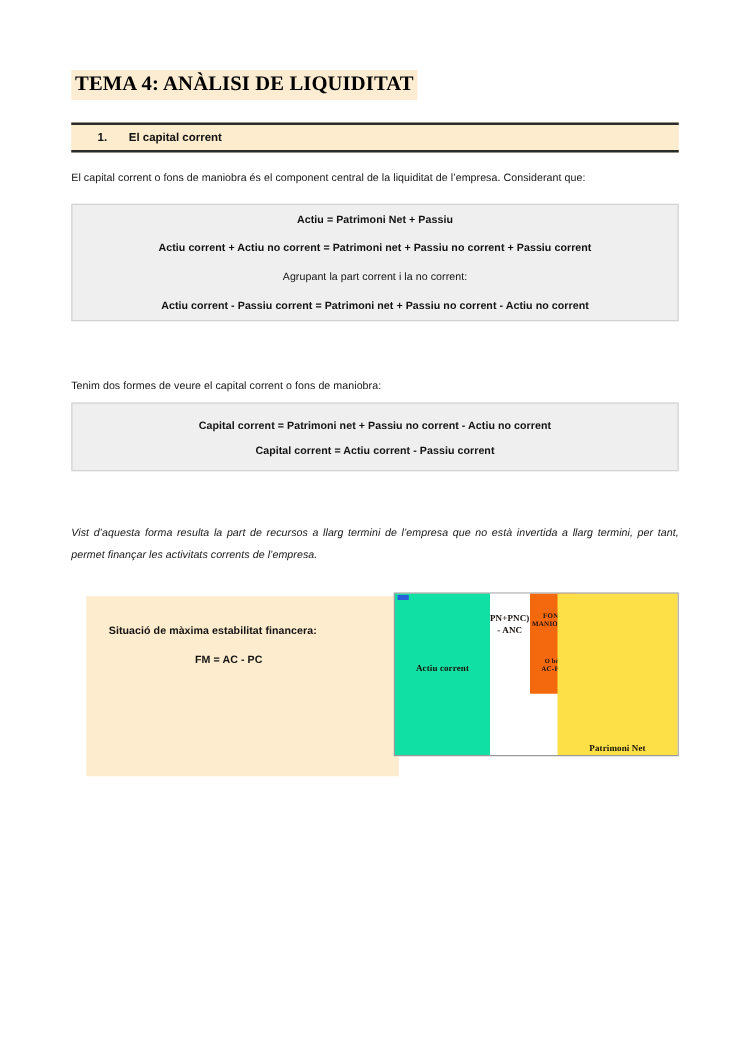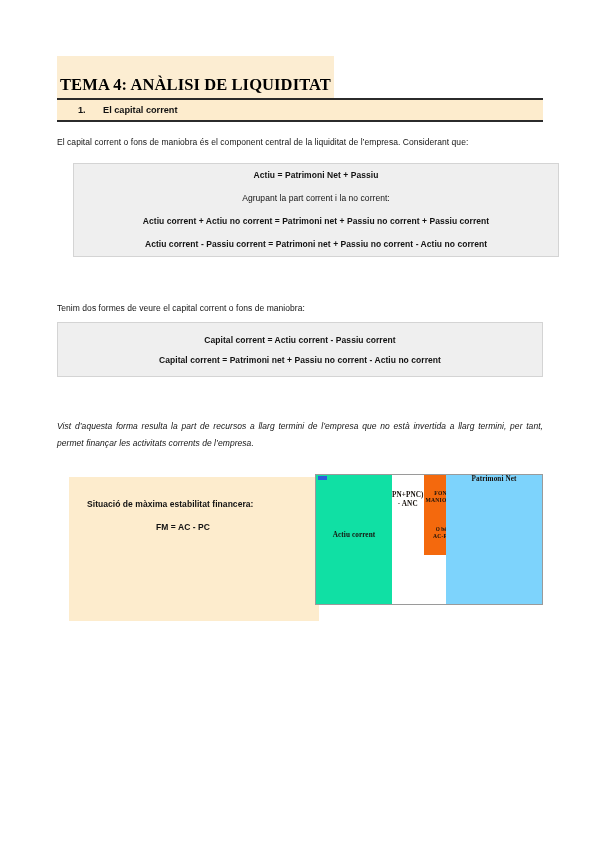--- a/index.html
+++ b/index.html
@@ -28,21 +28,21 @@
   .doc-title {
     position: absolute;
     left: 57px;
     top: 56px;
     font-family: "Liberation Serif", serif;
     font-weight: bold;
     font-size: 16.5px;
     letter-spacing: 0.1px;
     color: #000000;
     background: #fcedd2;
-    padding: 20px 3px 3px 3px;
+    padding: 2px 3px 3px 3px;
     white-space: nowrap;
     line-height: 1.15;
   }
 
   
   .section-bar {
     position: absolute;
     left: 57px;
     top: 98px;
     width: 486px;
@@ -113,21 +113,20 @@
     white-space: nowrap;
   }
   .formula-box .fline.plain { font-weight: normal; }
 
   #formula-box-1 {
     left: 57px;
     top: 163px;
     width: 486px;
     height: 94px;
     padding: 11px 6px 12px 6px;
-    margin-left: 16px;
   }
   #formula-box-1 .fline { margin: 6.5px 0; }
 
   #formula-box-2 {
     left: 57px;
     top: 322px;
     width: 486px;
     height: 55px;
     padding: 9px 6px 9px 6px;
   }
@@ -211,23 +210,23 @@
     display: flex;
     flex-direction: column;
     align-items: center;
     justify-content: space-around;
     text-align: center;
     padding: 4px 2px;
     box-sizing: border-box;
   }
   .bs-col-right {
     flex: 1;
-    background: #7dd3fc;
-    display: flex;
-    align-items: flex-start;
+    background: #fde047;
+    display: flex;
+    align-items: flex-end;
     justify-content: center;
   }
   .bs-label {
     font-family: "Liberation Serif", serif;
     font-weight: bold;
     color: #17110c;
     font-size: 7.2px;
     line-height: 1.25;
     letter-spacing: 0.1px;
   }
@@ -258,30 +257,30 @@
     <div class="section-bar-inner">
       <span class="section-num">1.</span>
       <span class="section-label">El capital corrent</span>
     </div>
   </div>
 
   <div class="para para-intro">El capital corrent o fons de maniobra és el component central de la liquiditat de l’empresa. Considerant que:</div>
 
   <div class="formula-box" id="formula-box-1">
     <div class="fline">Actiu = Patrimoni Net + Passiu</div>
+    <div class="fline">Actiu corrent + Actiu no corrent = Patrimoni net + Passiu no corrent + Passiu corrent</div>
     <div class="fline plain">Agrupant la part corrent i la no corrent:</div>
-    <div class="fline">Actiu corrent + Actiu no corrent = Patrimoni net + Passiu no corrent + Passiu corrent</div>
     <div class="fline">Actiu corrent - Passiu corrent = Patrimoni net + Passiu no corrent - Actiu no corrent</div>
   </div>
 
   <div class="para para-two-forms">Tenim dos formes de veure el capital corrent o fons de maniobra:</div>
 
   <div class="formula-box" id="formula-box-2">
+    <div class="fline">Capital corrent = Patrimoni net + Passiu no corrent - Actiu no corrent</div>
     <div class="fline">Capital corrent = Actiu corrent - Passiu corrent</div>
-    <div class="fline">Capital corrent = Patrimoni net + Passiu no corrent - Actiu no corrent</div>
   </div>
 
   <div class="para para-long">Vist d’aquesta forma resulta la part de recursos a llarg termini de l’empresa que no està invertida a llarg termini, per tant, permet finançar les activitats corrents de l’empresa.</div>
 
   <div id="stability-box">
     <div class="sline l1">Situació de màxima estabilitat financera:</div>
     <div class="sline l3">FM = AC - PC</div>
   </div>
 
   <div id="balance-diagram">

